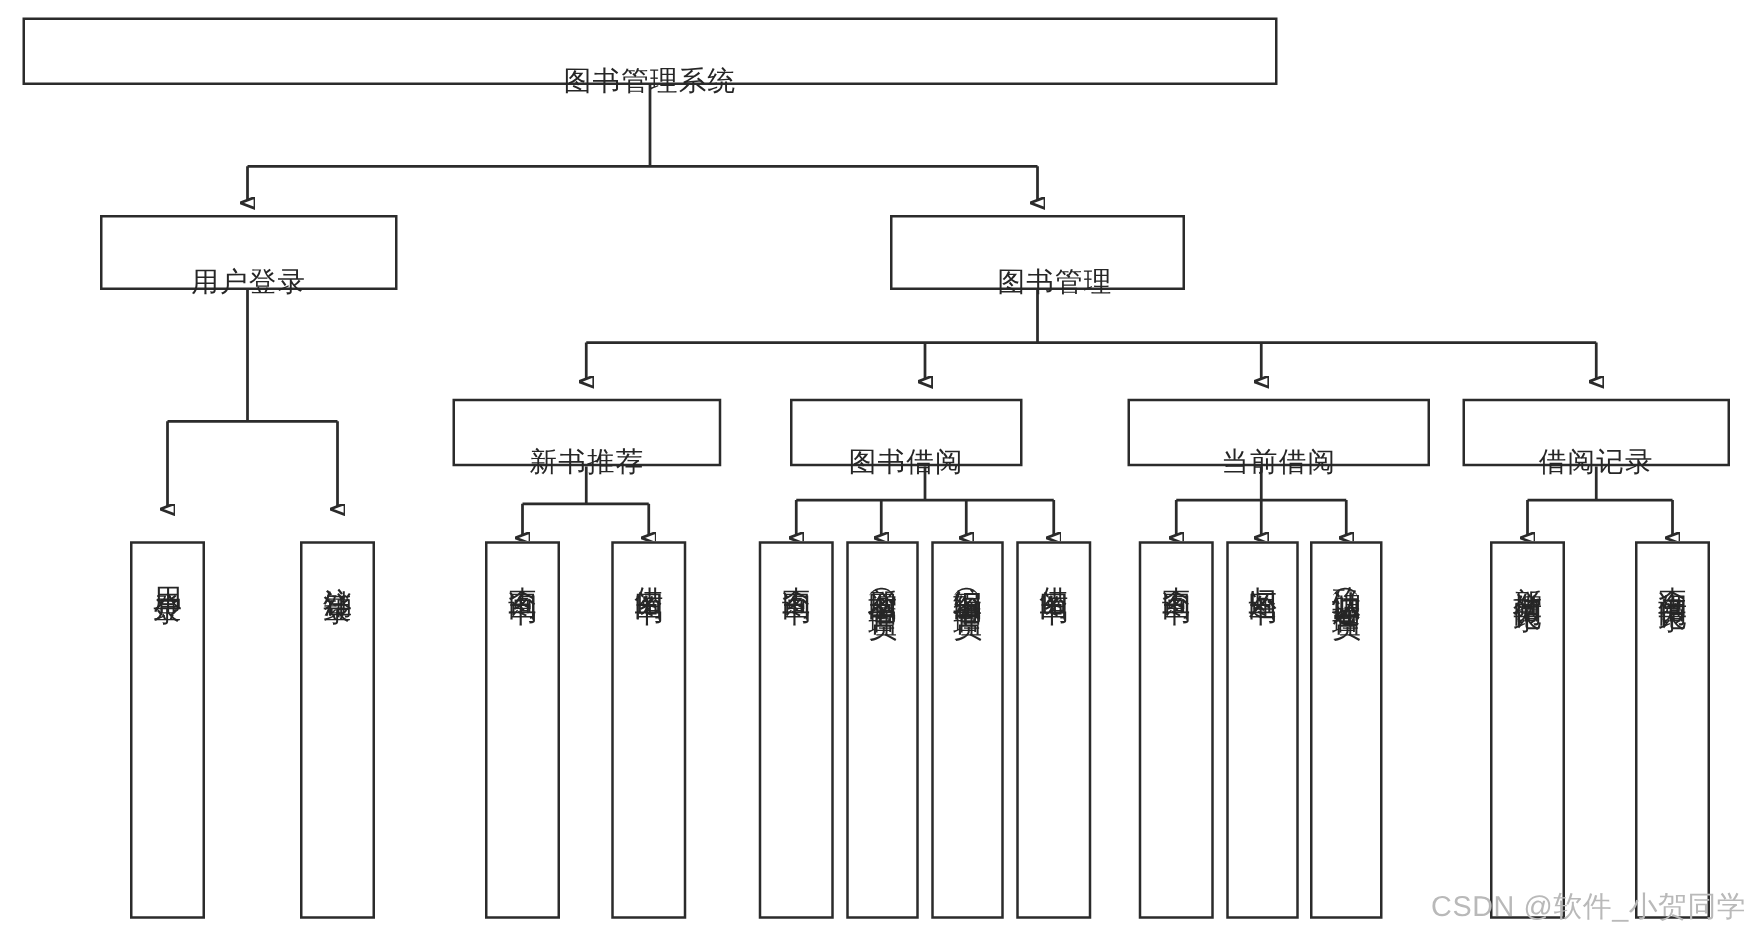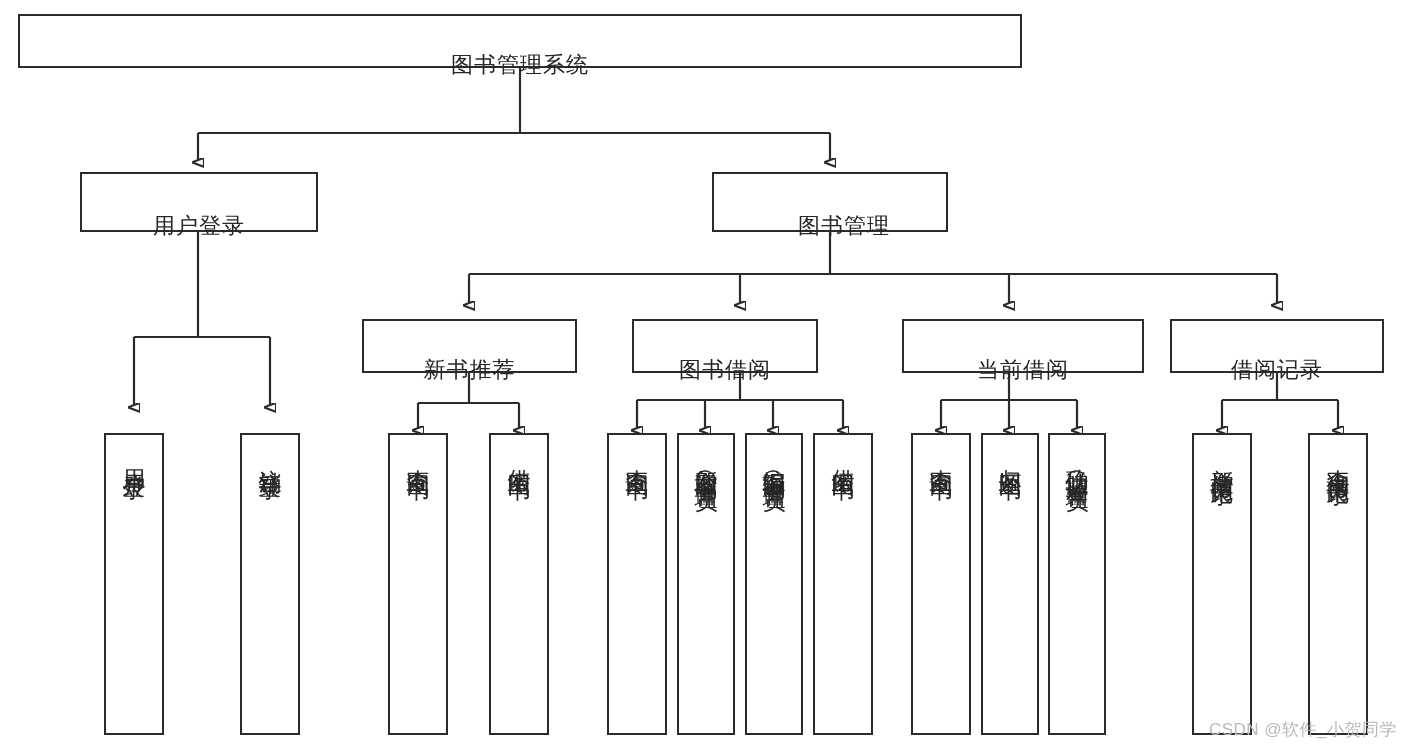--- a/index.html
+++ b/index.html
@@ -66,21 +66,21 @@
   svg.wires line, svg.wires path {
     stroke: #2b2b2b;
     stroke-width: 2.2;
     fill: none;
   }
   
   #watermark {
     position: absolute;
     right: 8px;
     bottom: 6px;
-    font-size: 17px;
+    font-size: 23px;
     color: #b9b9b9;
     white-space: nowrap;
     letter-spacing: 0.5px;
   }
 </style>
 </head>
 <body>
 
 <div id="canvas">
 

